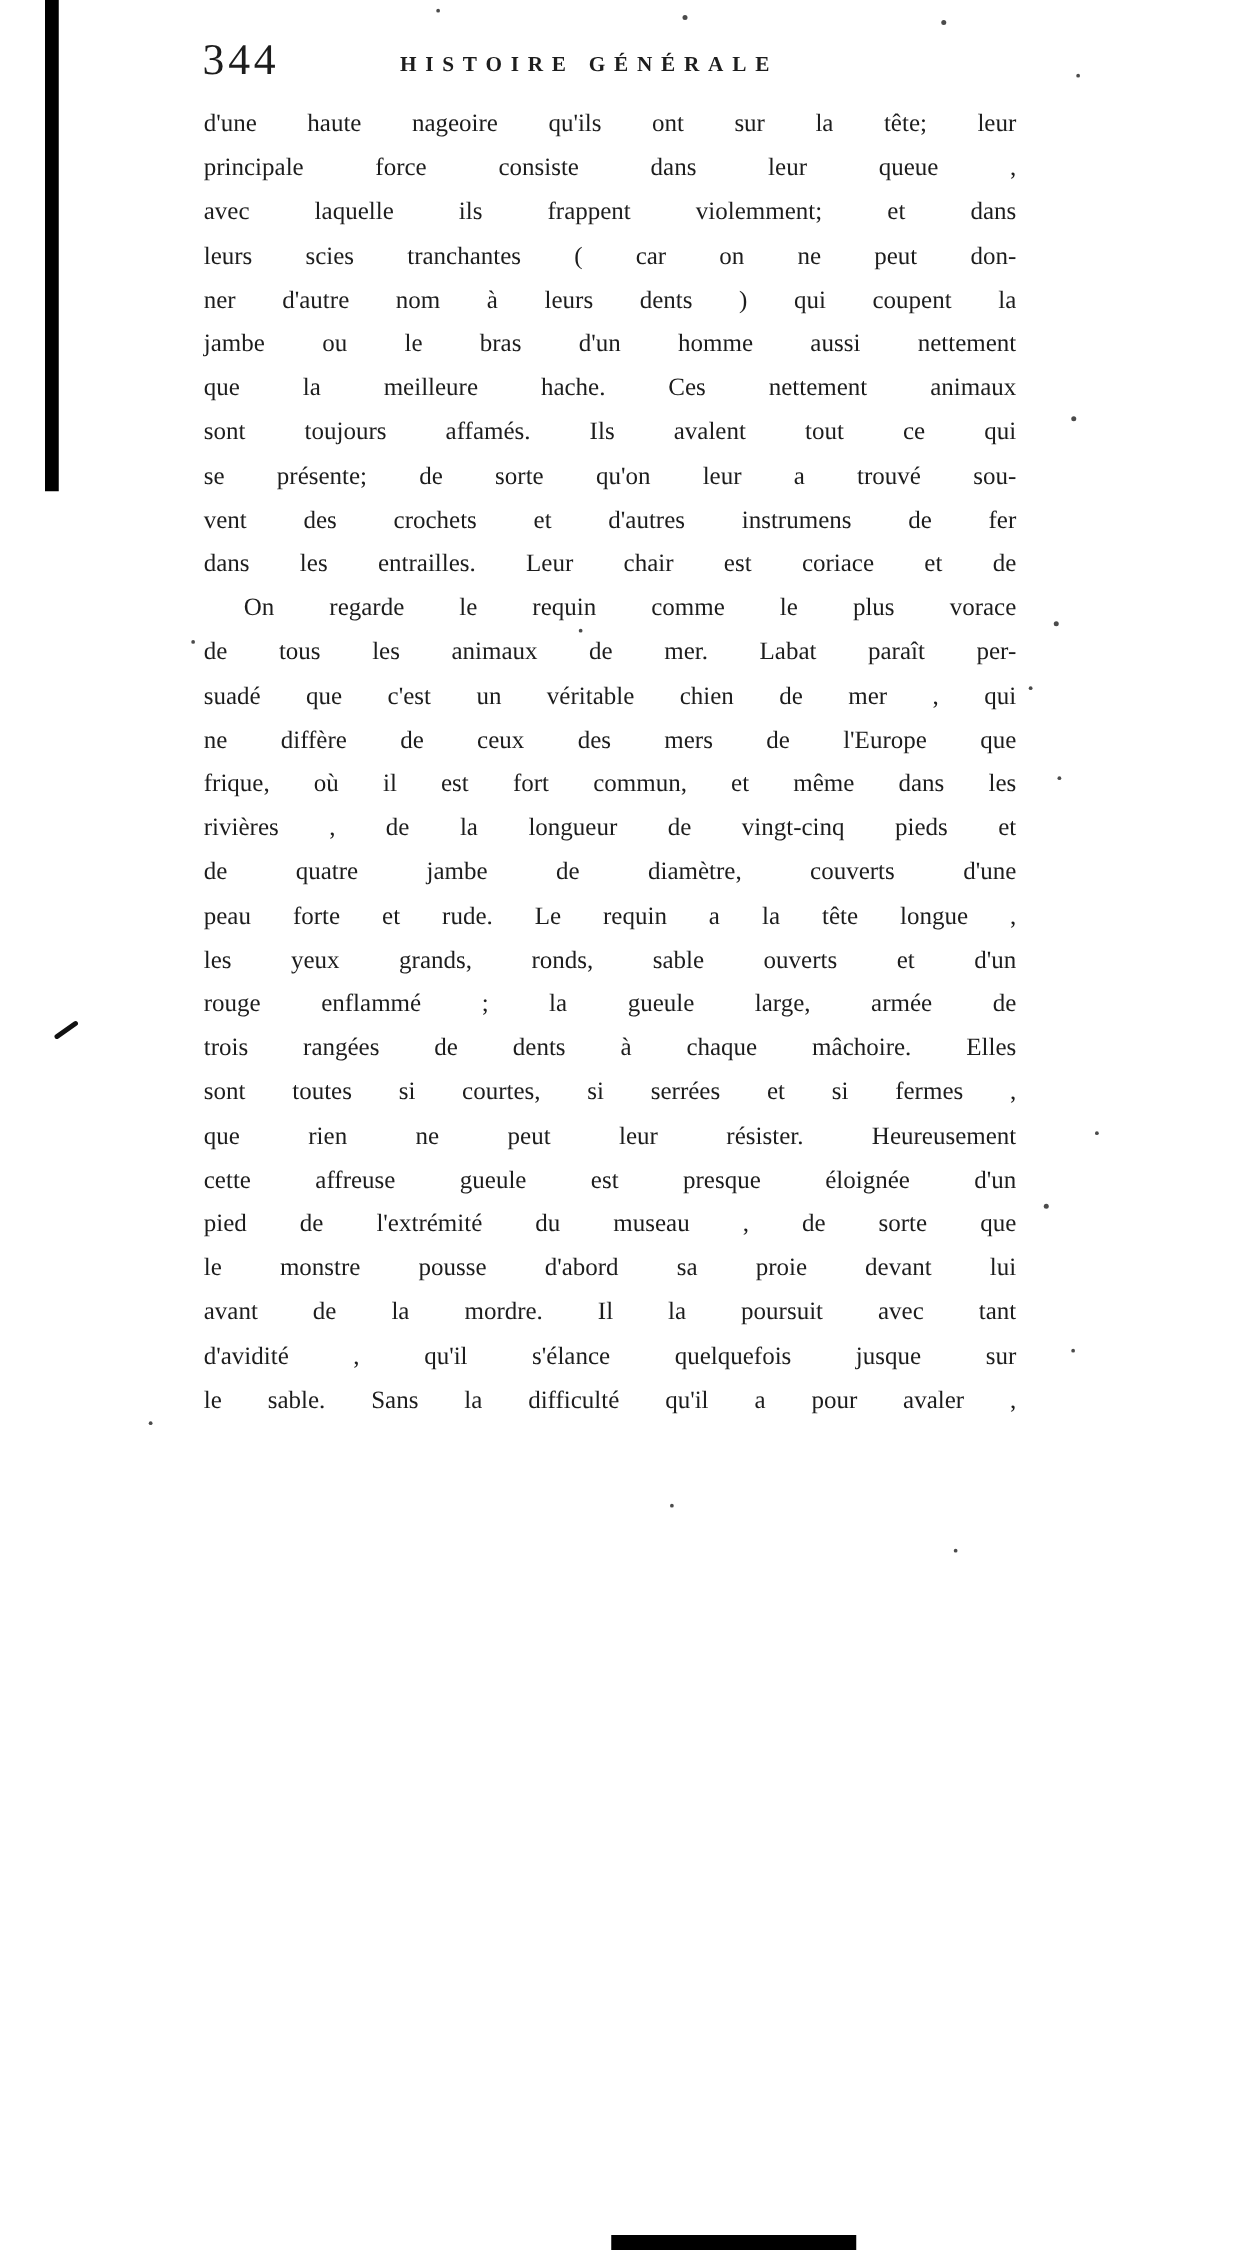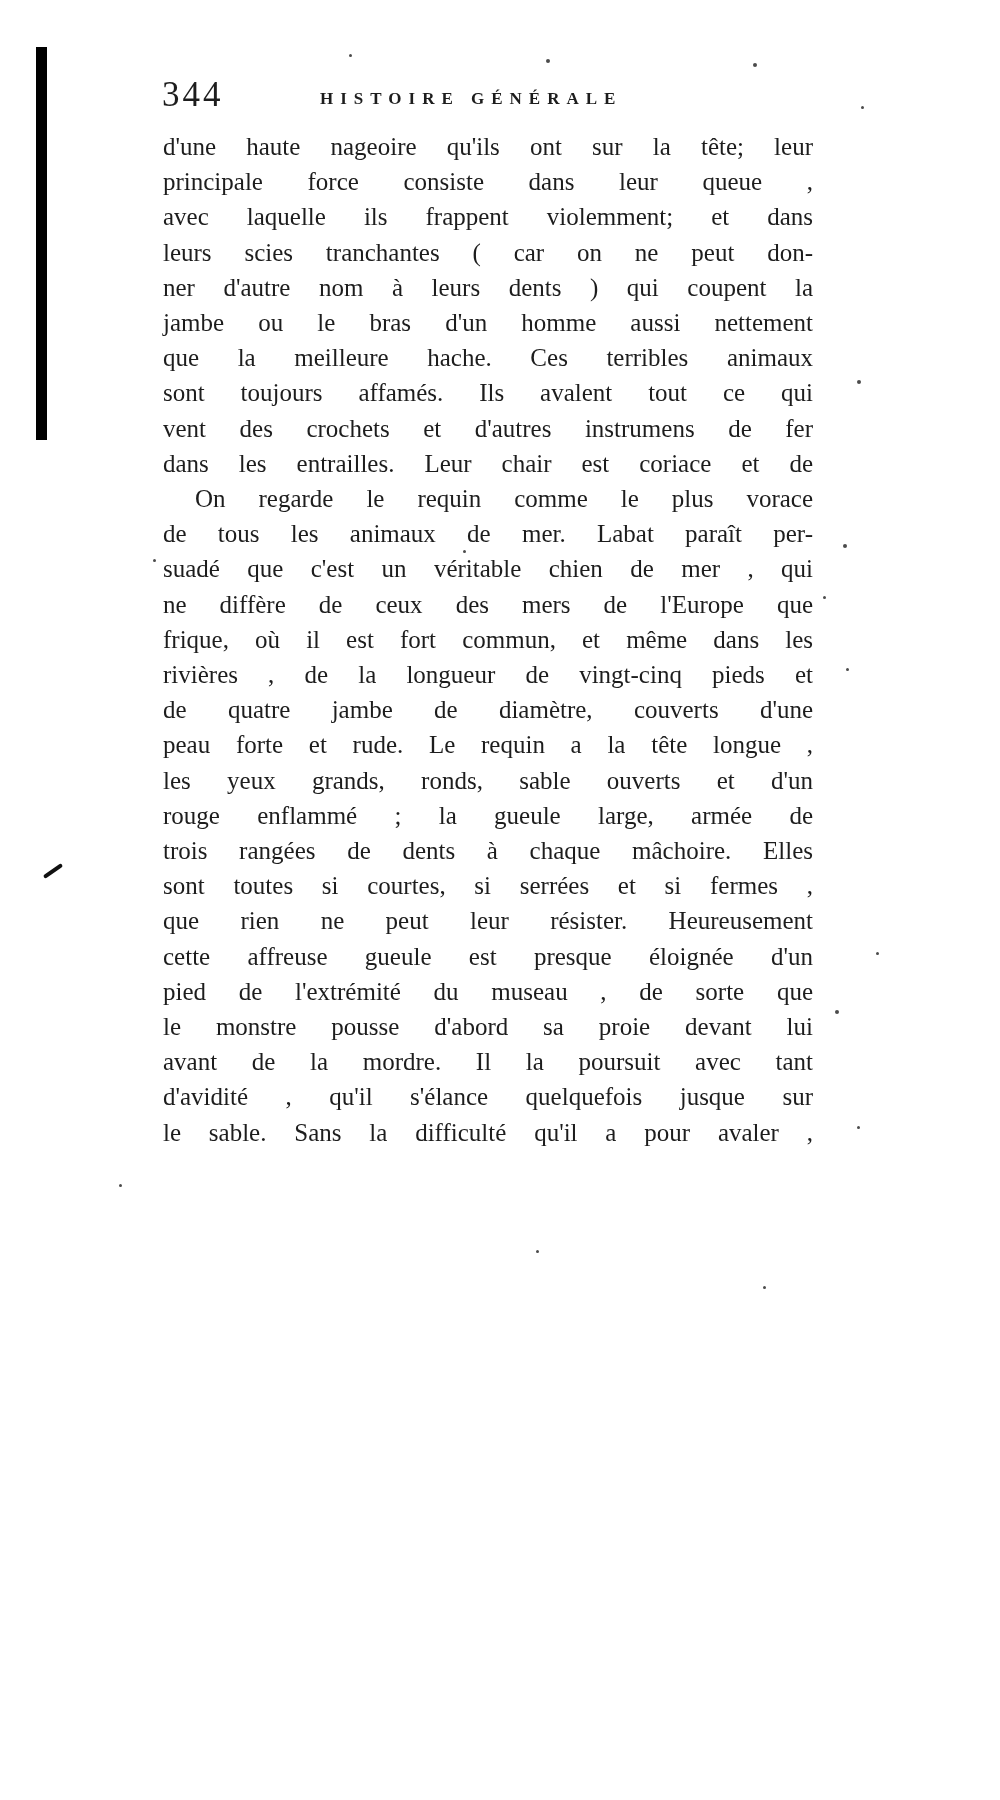--- a/index.html
+++ b/index.html
@@ -4,42 +4,42 @@
 <style>
   html, body { margin:0; padding:0; }
   body {
     width:1000px; height:1800px;
     background:#ffffff;
     font-family:"Liberation Serif", serif;
     color:#1d1d1d;
     position:relative;
     overflow:hidden;
   }
-  .page { position:absolute; inset:0;margin-top:47px; }
+  .page { position:absolute; inset:0; }
 
   .page-number {
     position:absolute;
     left:162px; top:28px;
     font-size:35px;
     letter-spacing:3px;
   }
   .running-title {
     position:absolute;
     left:320px; top:42px;
     font-size:17px;
     font-weight:bold;
     letter-spacing:7px;
     white-space:nowrap;
   }
 
   .text-block {
     position:absolute;
     left:163px; top:82px;
     width:650px;
-    font-size:25px;
+    font-size:20px;
     line-height:35.2px;
     font-family:Liberation Serif, serif;
   }
   .line {
     text-align:justify;
     text-align-last:justify;
   }
   .line.noj { text-align-last:left; }
   .line.indent { text-indent:32px; }
 
@@ -88,22 +88,23 @@
 
   <span class="running-title">HISTOIRE GÉNÉRALE</span>
 
   <main class="text-block" id="text-block">
       <div class="line">d'une haute nageoire qu'ils ont sur la tête; leur</div>
       <div class="line">principale force consiste dans leur queue ,</div>
       <div class="line">avec laquelle ils frappent violemment; et dans</div>
       <div class="line">leurs scies tranchantes ( car on ne peut don-</div>
       <div class="line">ner d'autre nom à leurs dents ) qui coupent la</div>
       <div class="line">jambe ou le bras d'un homme aussi nettement</div>
-      <div class="line">que la meilleure hache. Ces terribles animaux</div>
+      <div class="line">que la meilleure hache. Ces nettement animaux</div>
       <div class="line">sont toujours affamés. Ils avalent tout ce qui</div>
+      <div class="line">se présente; de sorte qu'on leur a trouvé sou-</div>
       <div class="line">vent des crochets et d'autres instrumens de fer</div>
       <div class="line">dans les entrailles. Leur chair est coriace et de</div>
       <div class="line indent">On regarde le requin comme le plus vorace</div>
       <div class="line">de tous les animaux de mer. Labat paraît per-</div>
       <div class="line">suadé que c'est un véritable chien de mer , qui</div>
       <div class="line">ne diffère de ceux des mers de l'Europe que</div>
       <div class="line">frique, où il est fort commun, et même dans les</div>
       <div class="line">rivières , de la longueur de vingt-cinq pieds et</div>
       <div class="line">de quatre jambe de diamètre, couverts d'une</div>
       <div class="line">peau forte et rude. Le requin a la tête longue ,</div>

